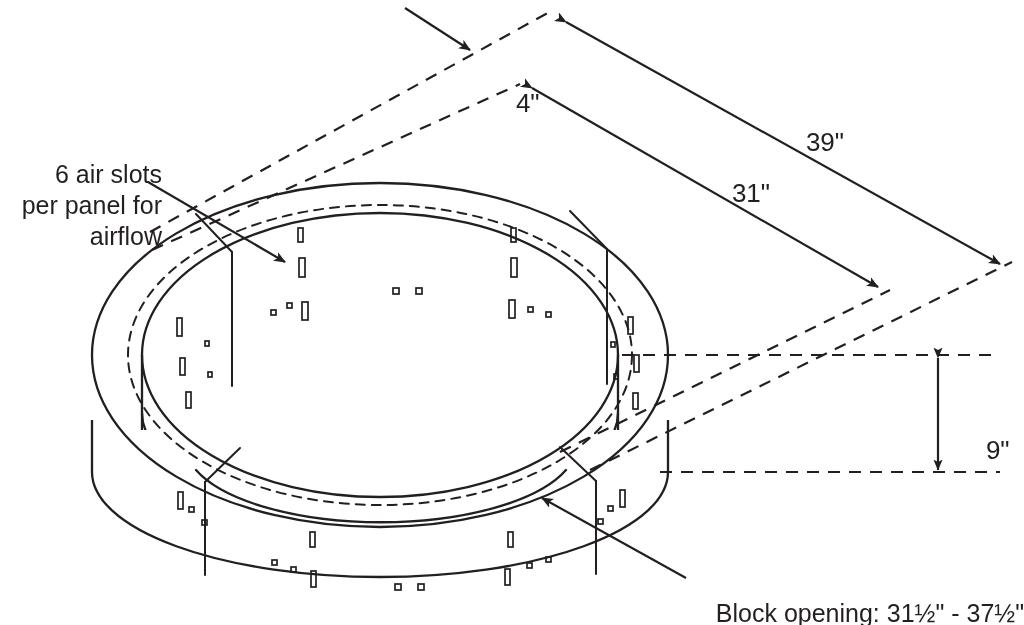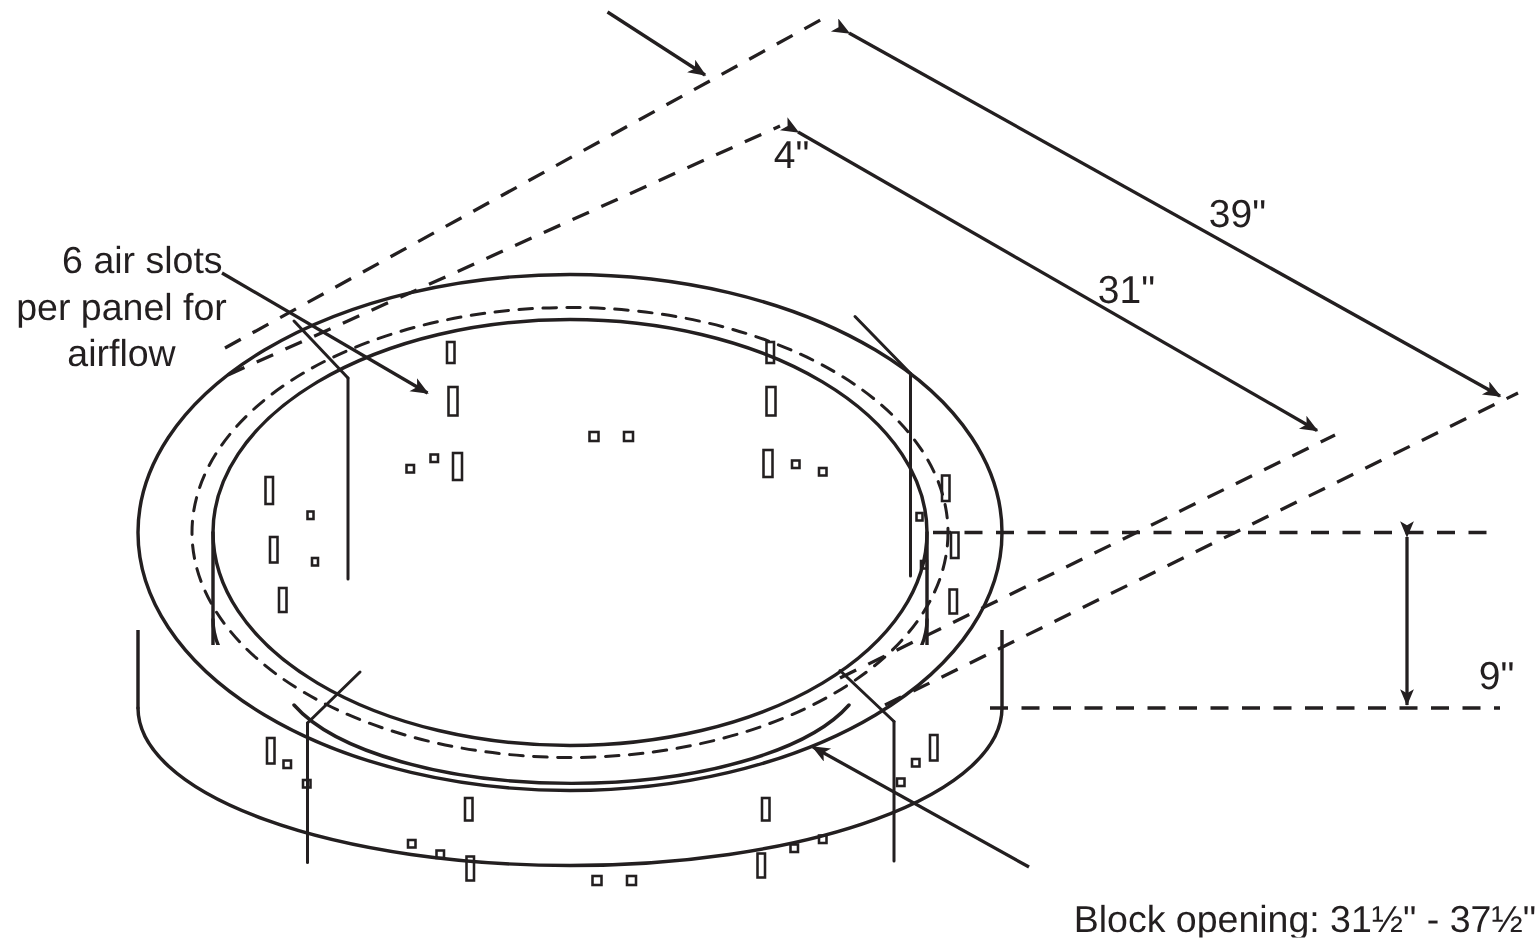--- a/index.html
+++ b/index.html
@@ -2,21 +2,21 @@
 <html><head>
 <meta charset="utf-8">
 <style>
   html,body{margin:0;padding:0;background:#ffffff;}
   body{width:1024px;height:625px;overflow:hidden;
        font-family:"Liberation Sans", sans-serif;color:#231f20;}
   #stage{position:relative;width:1024px;height:625px;background:#fff;}
   svg{position:absolute;left:0;top:0;}
   .lbl{position:absolute;font-family:"Liberation Sans", sans-serif;
        color:#231f20;white-space:pre;line-height:1.24;}
-  .note{font-size:25px;text-align:center;}
+  .note{font-size:25px;text-align:right;}
   .dim{font-size:26px;}
   .caption{font-size:25px;}
 </style>
 </head>
 <body>
 
 <div id="stage">
 
   <svg width="1024" height="625" viewBox="0 0 1024 625">
     <defs>

